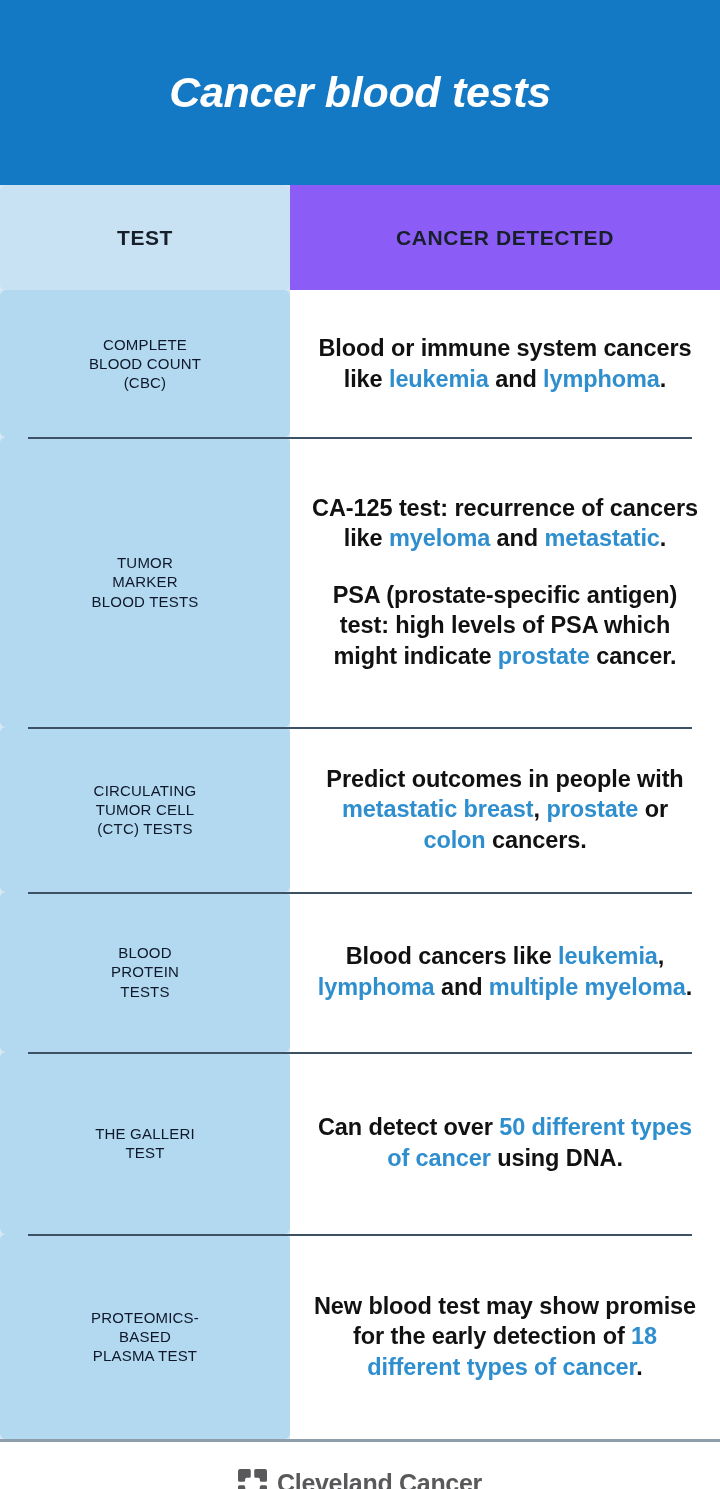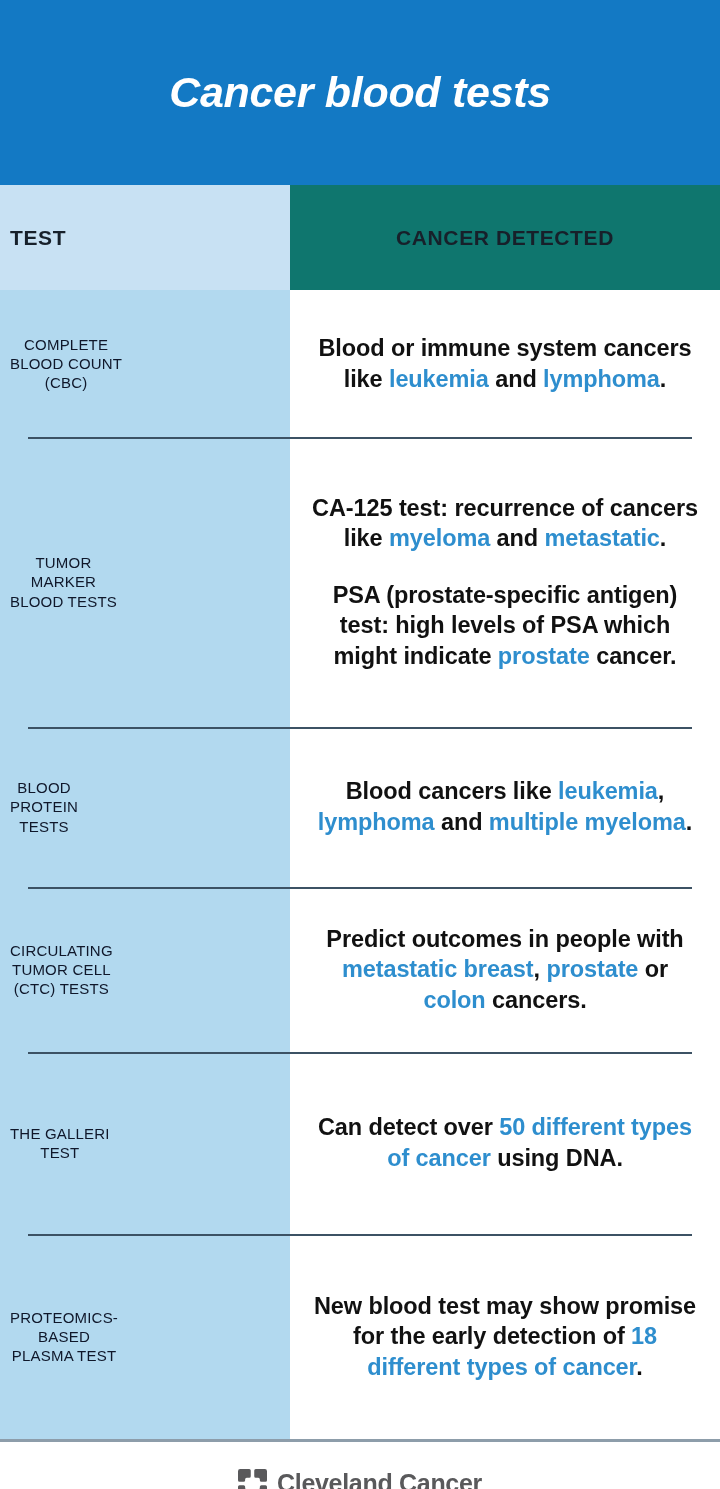--- a/index.html
+++ b/index.html
@@ -66,39 +66,41 @@
     background: #3c5264;
   }
   .row.header-row + .row::before { display: none; }
 
   .cell-test {
     width: 290px;
     flex: 0 0 290px;
     background: #b2d9ef;
     display: flex;
     align-items: center;
+    justify-content: center;
     text-align: center;
     padding: 4px 10px;
     box-sizing: border-box;
+    border-radius: 6px;
   }
   .cell-detected {
     flex: 1 1 auto;
     background: #ffffff;
     display: flex;
     flex-direction: column;
     align-items: center;
     justify-content: center;
     text-align: center;
     padding: 0 18px;
     box-sizing: border-box;
   }
 
   
   .header-row .cell-test { background: #c8e1f3; }
-  .header-row .cell-detected { background: #0f766e; }
+  .header-row .cell-detected { background: #8b5cf6; }
   .header-row { height: 105px; }
   .col-header {
     font-size: 21px;
     font-weight: bold;
     color: #17202a;
     letter-spacing: 0.6px;
   }
 
   .test-name {
     color: #0f172a;
@@ -183,35 +185,35 @@
     <div class="row row-2">
       <div class="cell-test">
         <div class="test-name">TUMOR<br>MARKER<br>BLOOD TESTS</div>
       </div>
       <div class="cell-detected">
           <div class="detected-text">CA-125 test: recurrence of cancers like <span class="lnk">myeloma</span> and <span class="lnk">metastatic</span>.</div>
           <div class="detected-text">PSA (prostate-specific antigen) test: high levels of PSA which might indicate <span class="lnk">prostate</span> cancer.</div>
         </div>
     </div>
 
+    <div class="row row-4">
+      <div class="cell-test">
+        <div class="test-name">CIRCULATING<br>TUMOR CELL<br>(CTC) TESTS</div>
+      </div>
+      <div class="cell-detected">
+          <div class="detected-text">Predict outcomes in people with <span class="lnk">metastatic breast</span>, <span class="lnk">prostate</span> or <span class="lnk">colon</span> cancers.</div>
+        </div>
+    </div>
+
     <div class="row row-3">
       <div class="cell-test">
         <div class="test-name">BLOOD<br>PROTEIN<br>TESTS</div>
       </div>
       <div class="cell-detected">
           <div class="detected-text">Blood cancers like <span class="lnk">leukemia</span>, <span class="lnk">lymphoma</span> and <span class="lnk">multiple myeloma</span>.</div>
-        </div>
-    </div>
-
-    <div class="row row-4">
-      <div class="cell-test">
-        <div class="test-name">CIRCULATING<br>TUMOR CELL<br>(CTC) TESTS</div>
-      </div>
-      <div class="cell-detected">
-          <div class="detected-text">Predict outcomes in people with <span class="lnk">metastatic breast</span>, <span class="lnk">prostate</span> or <span class="lnk">colon</span> cancers.</div>
         </div>
     </div>
 
     <div class="row row-5">
       <div class="cell-test">
         <div class="test-name">THE GALLERI<br>TEST</div>
       </div>
       <div class="cell-detected">
           <div class="detected-text">Can detect over <span class="lnk">50 different types of cancer</span> using DNA.</div>
         </div>

